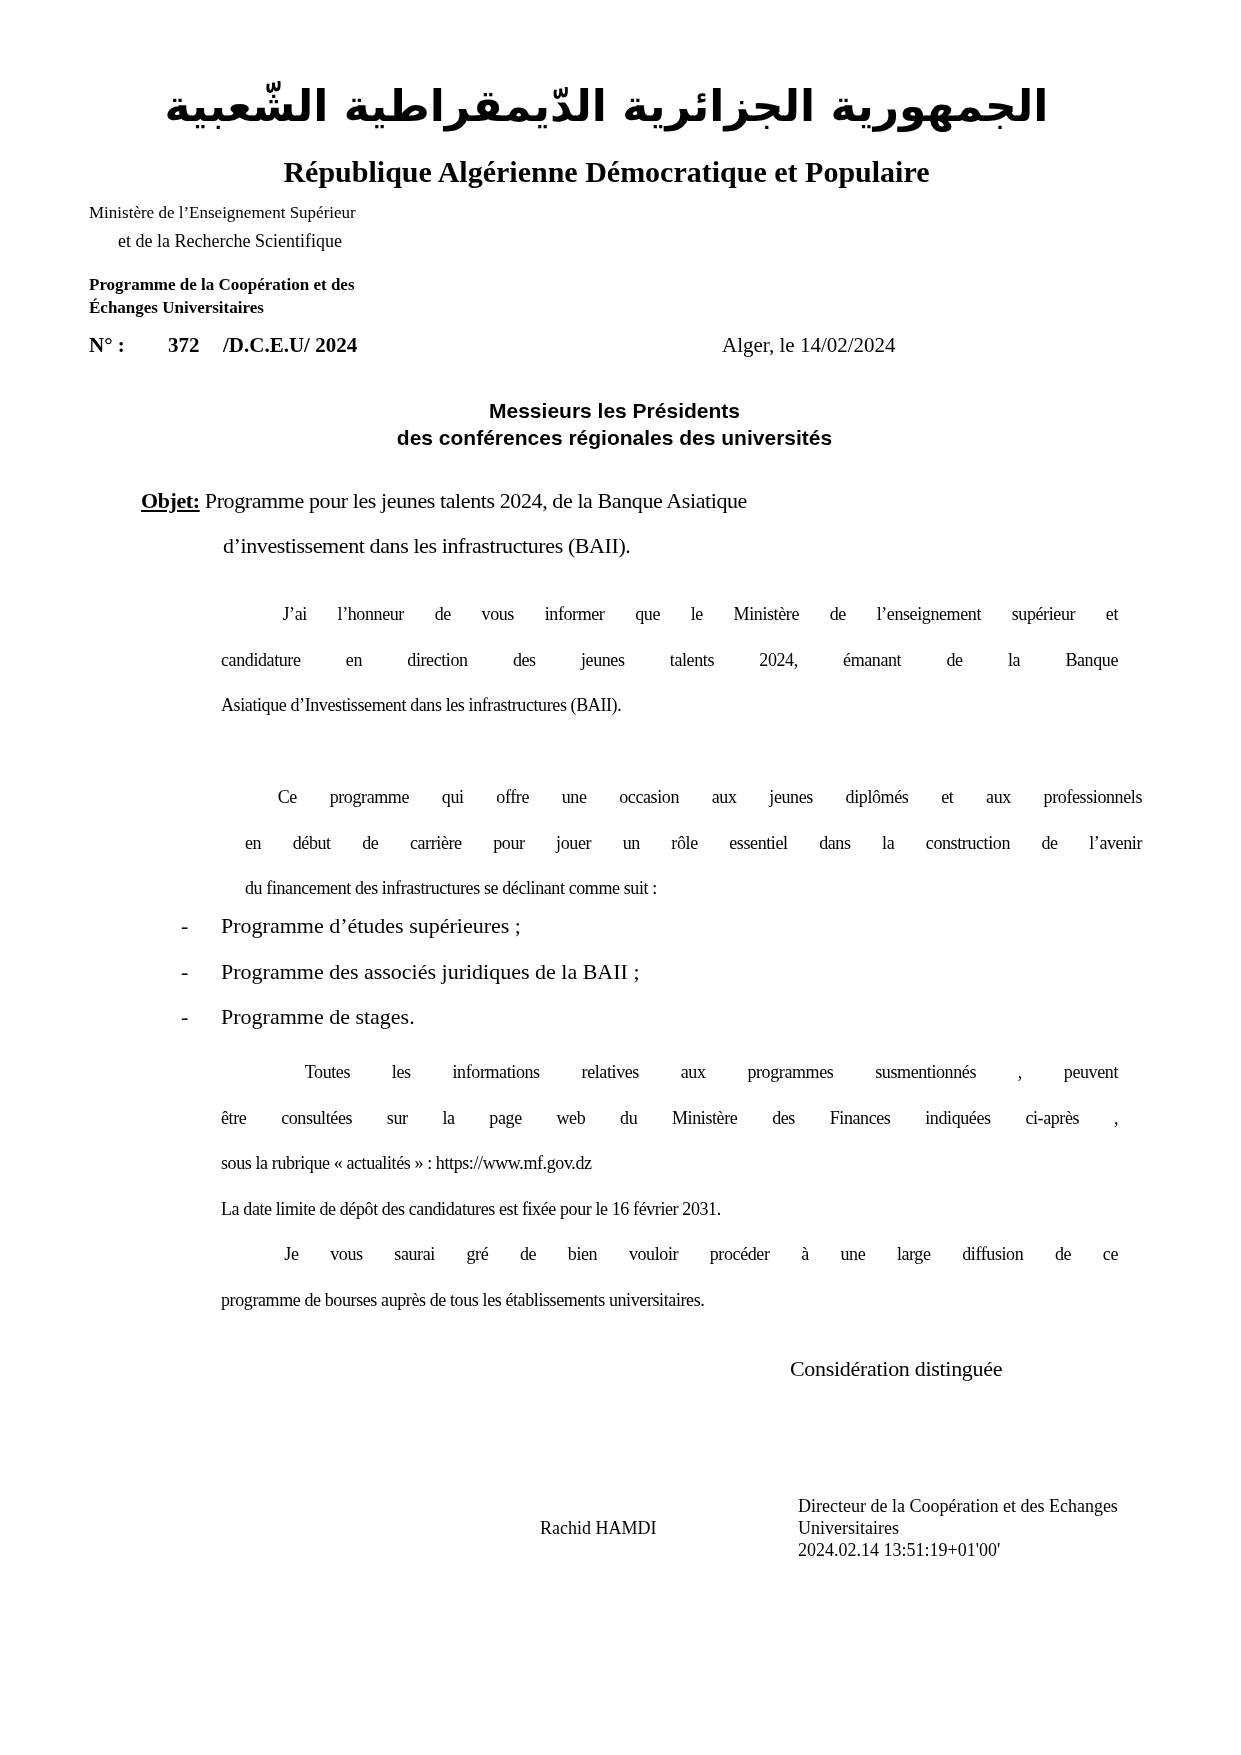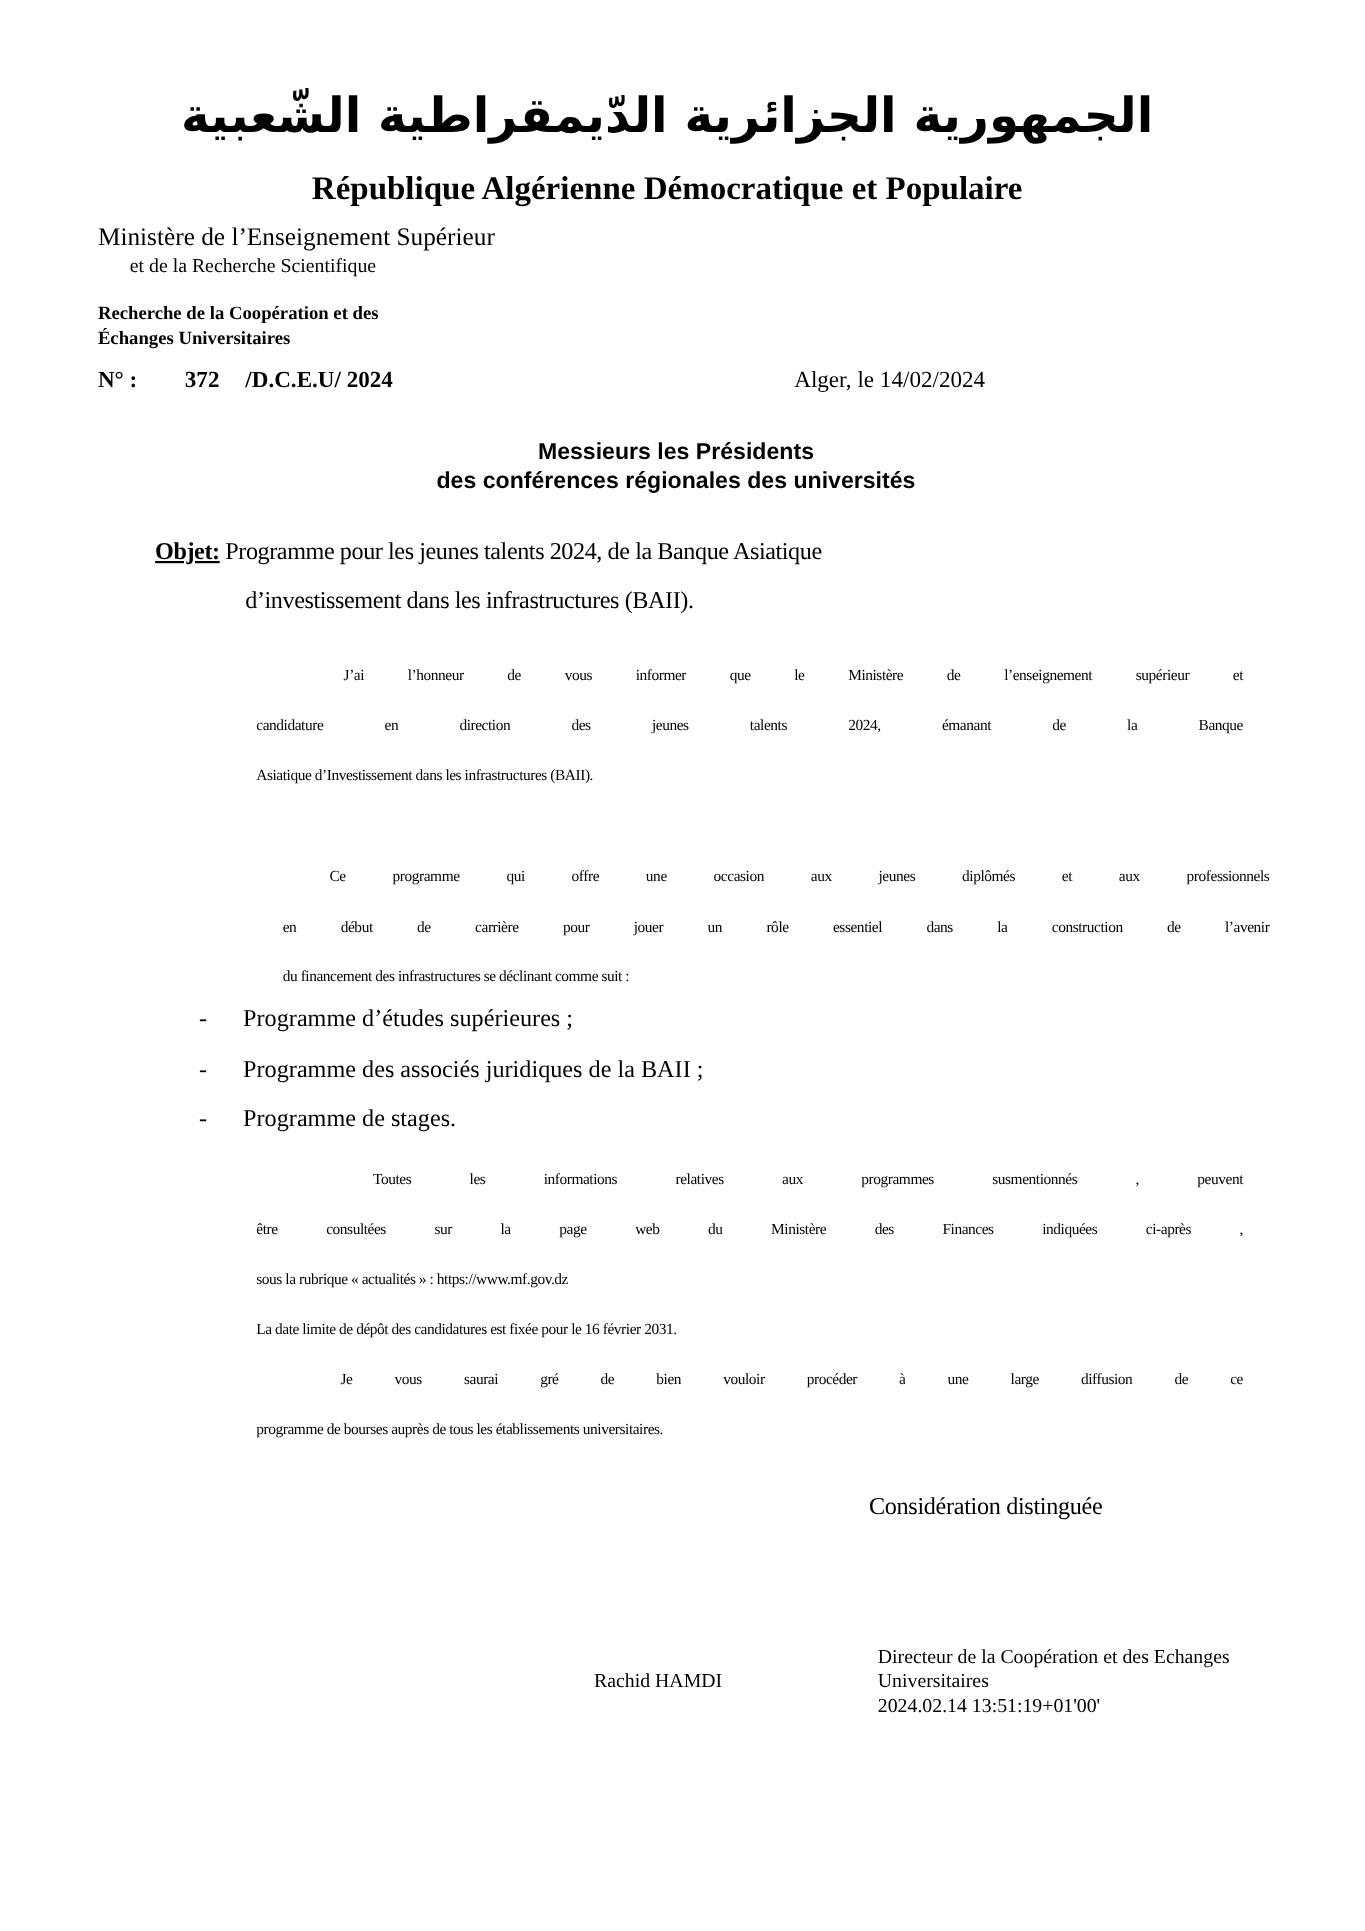--- a/index.html
+++ b/index.html
@@ -5,40 +5,40 @@
     html, body { margin: 0; padding: 0; background: #ffffff; }
     body { width: 1241px; height: 1755px; position: relative; overflow: hidden; color: #000; }
     .abs { position: absolute; white-space: nowrap; }
     .serif { font-family: "Liberation Serif", "DejaVu Serif", serif; }
     .sans { font-family: "Liberation Sans", "DejaVu Sans", sans-serif; }
     .body-font { font-family: "Liberation Serif", "DejaVu Serif", serif; font-stretch: condensed; }
 
     #arabic-title { left: 0; width: 1241px; top: 80px; text-align: center; font-family: "DejaVu Sans", sans-serif; font-weight: bold; font-size: 44px; direction: rtl; letter-spacing: 0; transform: translateX(-14px); }
     #fr-title { left: 0; width: 1241px; top: 155px; text-align: center; font-weight: bold; font-size: 30px; transform: translateX(-14px); }
 
-    #ministry-1 { left: 89px; top: 203px; font-size: 23px; }
+    #ministry-1 { left: 89px; top: 203px; font-size: 17px; }
     #ministry-2 { left: 118px; top: 231px; font-size: 18px; }
 
     #direction-1 { left: 89px; top: 275px; font-size: 17px; font-weight: bold; }
     #direction-2 { left: 89px; top: 298px; font-size: 17px; font-weight: bold; }
 
     #ref-line { left: 89px; top: 333px; font-size: 21px; font-weight: bold; }
     #ref-line span { display: inline-block; }
     #ref-no-label { width: 79px; }
     #ref-number { width: 55px; }
     #date-line { left: 722px; top: 333px; font-size: 21px; }
 
     #recipient { left: 0; width: 1241px; top: 397px; text-align: center; font-weight: bold; font-size: 21px; line-height: 27px; transform: translateX(-6px); }
 
     .line { font-size: 22px; letter-spacing: -0.4px; }
     #objet { left: 141px; top: 488px; }
     #objet-label { font-weight: bold; text-decoration: underline; }
     #objet-2 { left: 223px; top: 533px; }
 
-    .para { position: absolute; left: 233px; width: 897px; font-size: 14px; line-height: 45.6px; letter-spacing: -0.4px; }
+    .para { position: absolute; left: 221px; width: 897px; font-size: 18px; line-height: 45.6px; letter-spacing: -0.4px; }
     .para .ln { display: block; text-align: justify; text-align-last: justify; height: 45.6px; white-space: nowrap; }
     .para .ln.last { text-align-last: left; }
     #para-1 { top: 592px; }
     #para-2 { top: 775px; margin-left: 24px; }
 
     .bullet { position: absolute; left: 181px; font-size: 22px; }
     .bullet .dash { display: inline-block; width: 40px; }
     #bullet-0 { top: 913px; }
     #bullet-1 { top: 959px; }
     #bullet-2 { top: 1004px; }
@@ -54,21 +54,21 @@
   </style>
 </head>
 <body>
 
 <div class="abs" id="arabic-title">الجمهورية الجزائرية الدّيمقراطية الشّعبية</div>
 <div class="abs serif" id="fr-title">République Algérienne Démocratique et Populaire</div>
 
 <div class="abs serif" id="ministry-1">Ministère de l’Enseignement Supérieur</div>
 <div class="abs serif" id="ministry-2">et de la Recherche Scientifique</div>
 
-<div class="abs serif" id="direction-1">Recherche de la Coopération et des</div>
+<div class="abs serif" id="direction-1">Programme de la Coopération et des</div>
 <div class="abs serif" id="direction-2">Échanges Universitaires</div>
 
 <div class="abs serif" id="ref-line">
   <span id="ref-no-label">N° :</span><span id="ref-number">372</span><span>/D.C.E.U/ 2024</span>
 </div>
 <div class="abs serif" id="date-line">Alger, le 14/02/2024</div>
 
 <div class="abs sans" id="recipient">
   <div>Messieurs les Présidents</div>
   <div>des conférences régionales des universités</div>

